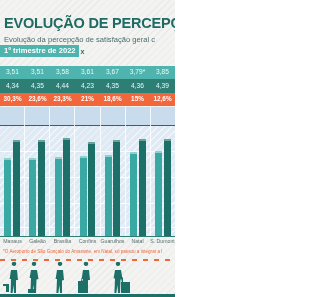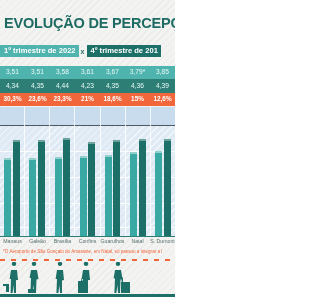--- a/index.html
+++ b/index.html
@@ -95,24 +95,24 @@
   .ground{position:absolute;left:0;right:0;bottom:0;height:3px;background:#1d7068;}
   .people{position:absolute;left:0;right:0;bottom:3px;height:32px;}
 </style>
 </head>
 <body>
 
 <div class="page">
 
   <div class="hdr">
     <div class="title">EVOLUÇÃO DE PERCEPÇ</div>
+    <div class="subtitle">Evolução da percepção de satisfação geral c</div>
     <div class="chips">
       <span class="chip a">1º trimestre de 2022</span>
       <span class="chipx">x</span>
-      <span class="chip b">4º trimestre de 201</span>
     </div>
   </div>
 
   <div class="tbl">
     <div class="trow r1">
       <div class="cell">3,51</div>
       <div class="cell">3,51</div>
       <div class="cell">3,58</div>
       <div class="cell">3,61</div>
       <div class="cell">3,67</div>

